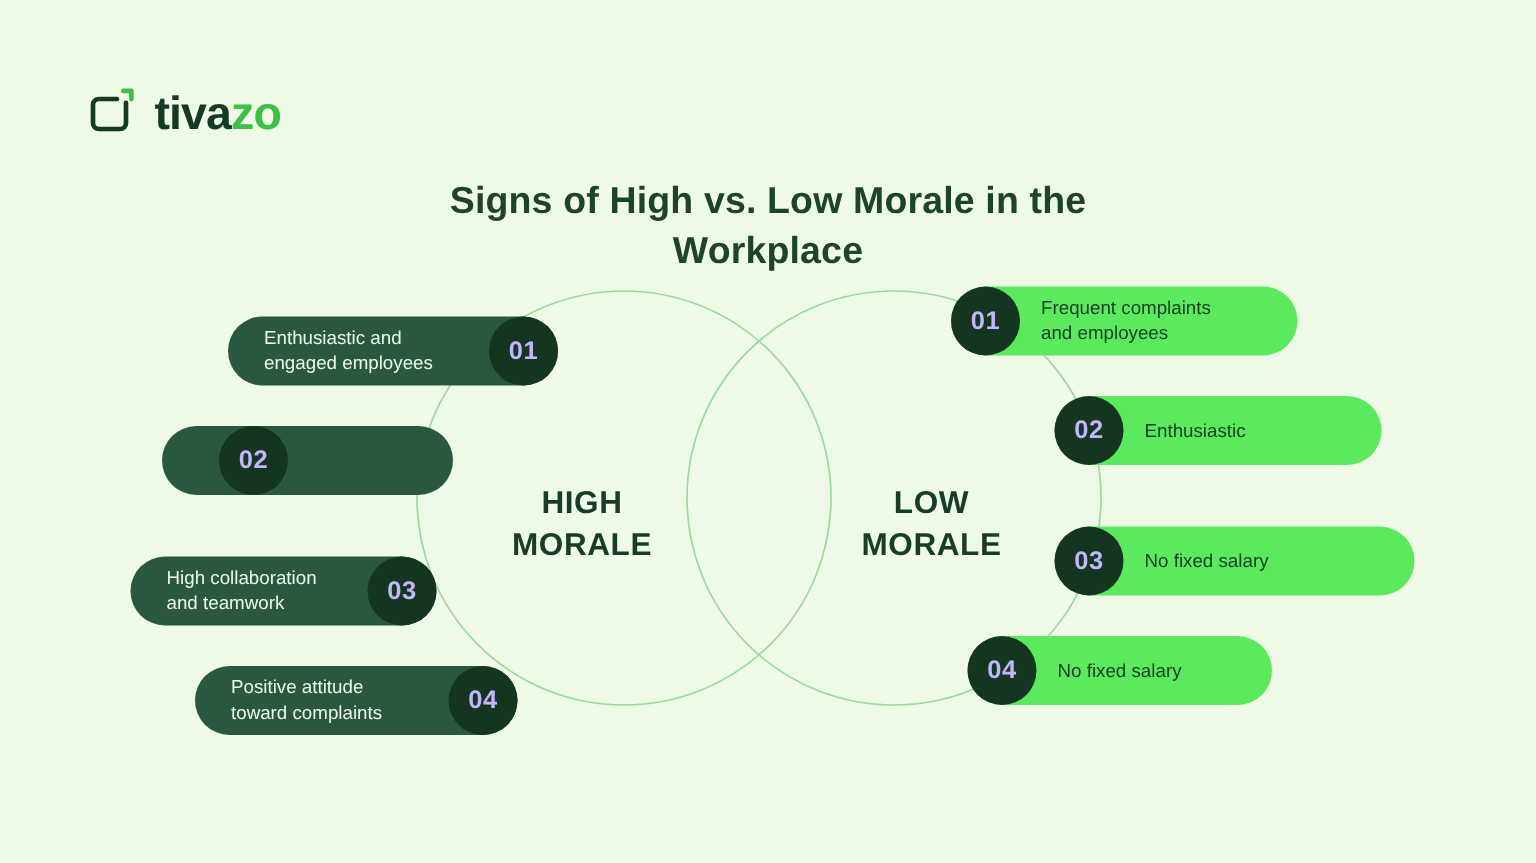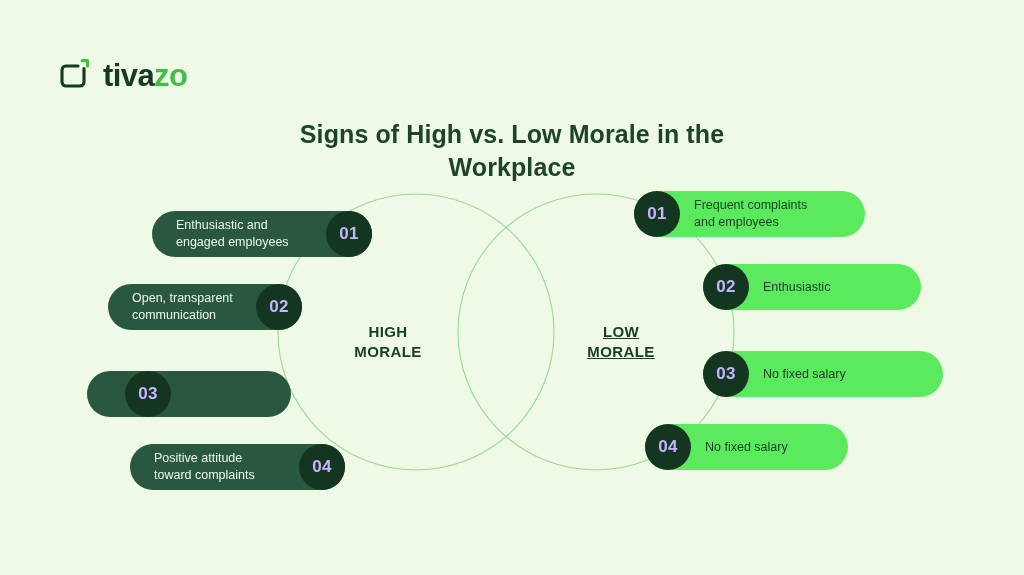--- a/index.html
+++ b/index.html
@@ -67,29 +67,29 @@
     position: absolute;
     left: 0;
     top: 0;
     width: 1024px;
     height: 575px;
     pointer-events: none;
   }
   .venn-label {
     position: absolute;
     text-align: center;
-    font-size: 15px;
+    font-size: 21px;
     font-weight: 700;
     line-height: 1.32;
     color: #173d24;
     letter-spacing: 0.4px;
     width: 170px;
   }
   #venn-label-high { left: 303px; top: 322px; }
-  #venn-label-low  { left: 536px; top: 322px; text-decoration: underline; }
+  #venn-label-low  { left: 536px; top: 322px; }
 
   
   .pill {
     position: absolute;
     height: 46px;
     border-radius: 23px;
     display: flex;
     align-items: center;
     box-sizing: border-box;
   }
@@ -169,25 +169,25 @@
 MORALE</div>
   <div class="venn-label" id="venn-label-low" style="white-space:pre-line">LOW
 MORALE</div>
 
   <div class="pill pill-left" id="pill-l1">
     <span class="pill-text">Enthusiastic and
 engaged employees</span>
     <span class="badge">01</span>
   </div>
   <div class="pill pill-left" id="pill-l2">
-    <span class="pill-text">Open, transparent
-communication</span>
     <span class="badge">02</span>
   </div>
   <div class="pill pill-left" id="pill-l3">
+    <span class="pill-text">High collaboration
+and teamwork</span>
     <span class="badge">03</span>
   </div>
   <div class="pill pill-left" id="pill-l4">
     <span class="pill-text">Positive attitude
 toward complaints</span>
     <span class="badge">04</span>
   </div>
 
   <div class="pill pill-right" id="pill-r1">
     <span class="badge">01</span>

